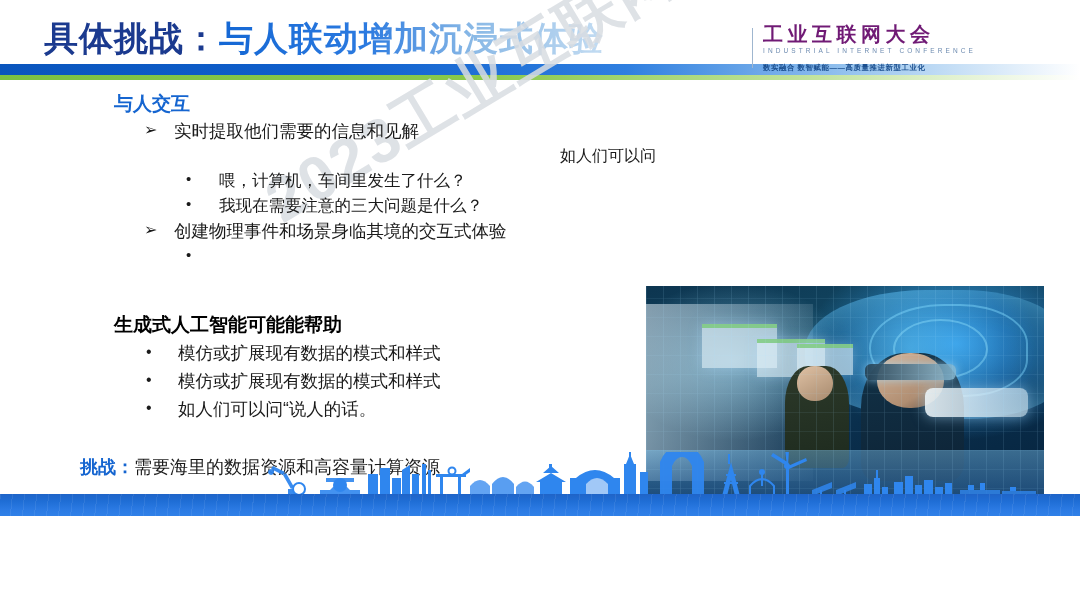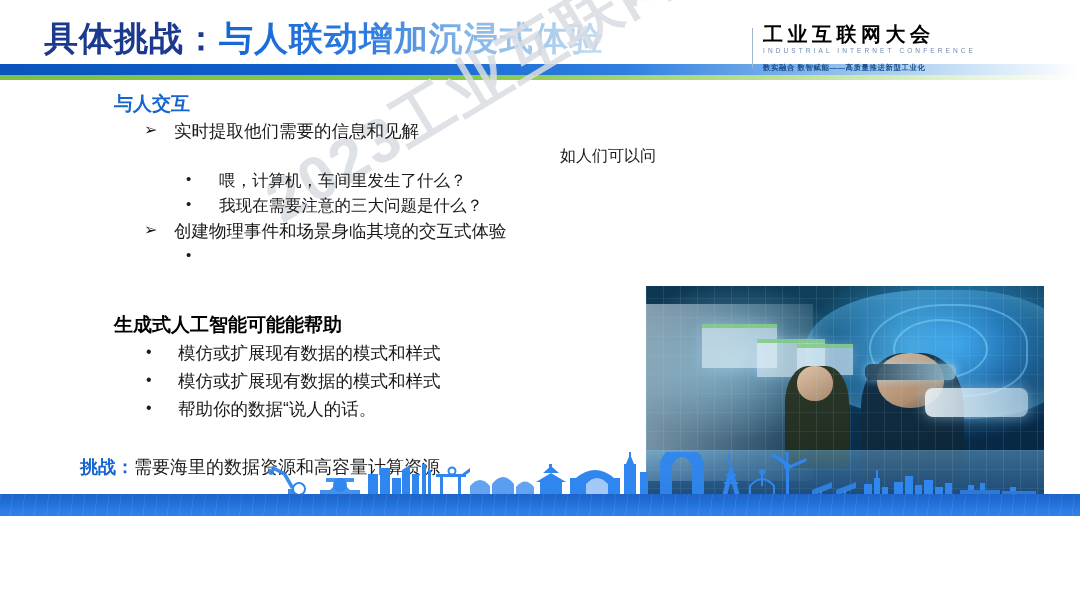--- a/index.html
+++ b/index.html
@@ -47,21 +47,21 @@
     font-size:29px; font-weight:bold; color:#7ac143; letter-spacing:1px;
     line-height:1; font-family:"DejaVu Sans",sans-serif;
   }
   #logo-date {
     font-size:5.5px; color:#6aa838; letter-spacing:0.3px; margin-top:5px;
     white-space:nowrap;
   }
   #logo-div { width:1px; height:40px; background:#9fb6cf; }
   #logo-right { padding-left:10px; }
   #logo-cn {
-    font-size:20px; font-weight:bold; color:#000000; letter-spacing:4.5px;
+    font-size:20px; font-weight:bold; color:#701a75; letter-spacing:4.5px;
     line-height:1.05; white-space:nowrap;
   }
   #logo-en {
     font-size:6.5px; color:#6d8bb0; letter-spacing:3.1px; margin-top:2px;
     white-space:nowrap;
   }
   #logo-tag {
     font-size:7.4px; font-weight:bold; color:#1b4f8f; letter-spacing:0.6px;
     margin-top:9px; white-space:nowrap;
   }
@@ -262,21 +262,21 @@
     <div class="l2b">
       <span class="mk">•</span>
       <span>模仿或扩展现有数据的模式和样式</span>
     </div>
     <div class="l2b">
       <span class="mk">•</span>
       <span>模仿或扩展现有数据的模式和样式</span>
     </div>
     <div class="l2b">
       <span class="mk">•</span>
-      <span>帮助你的数据“说人的话。</span>
+      <span>如人们可以问“说人的话。</span>
     </div>
 
     <div id="challenge">
       <span class="ch-key">挑战：</span><span>需要海里的数据资源和高容量计算资源</span>
     </div>
   </div>
 
   <div id="photo">
     <div class="ph-bg"></div>
     <div class="veil"></div>

